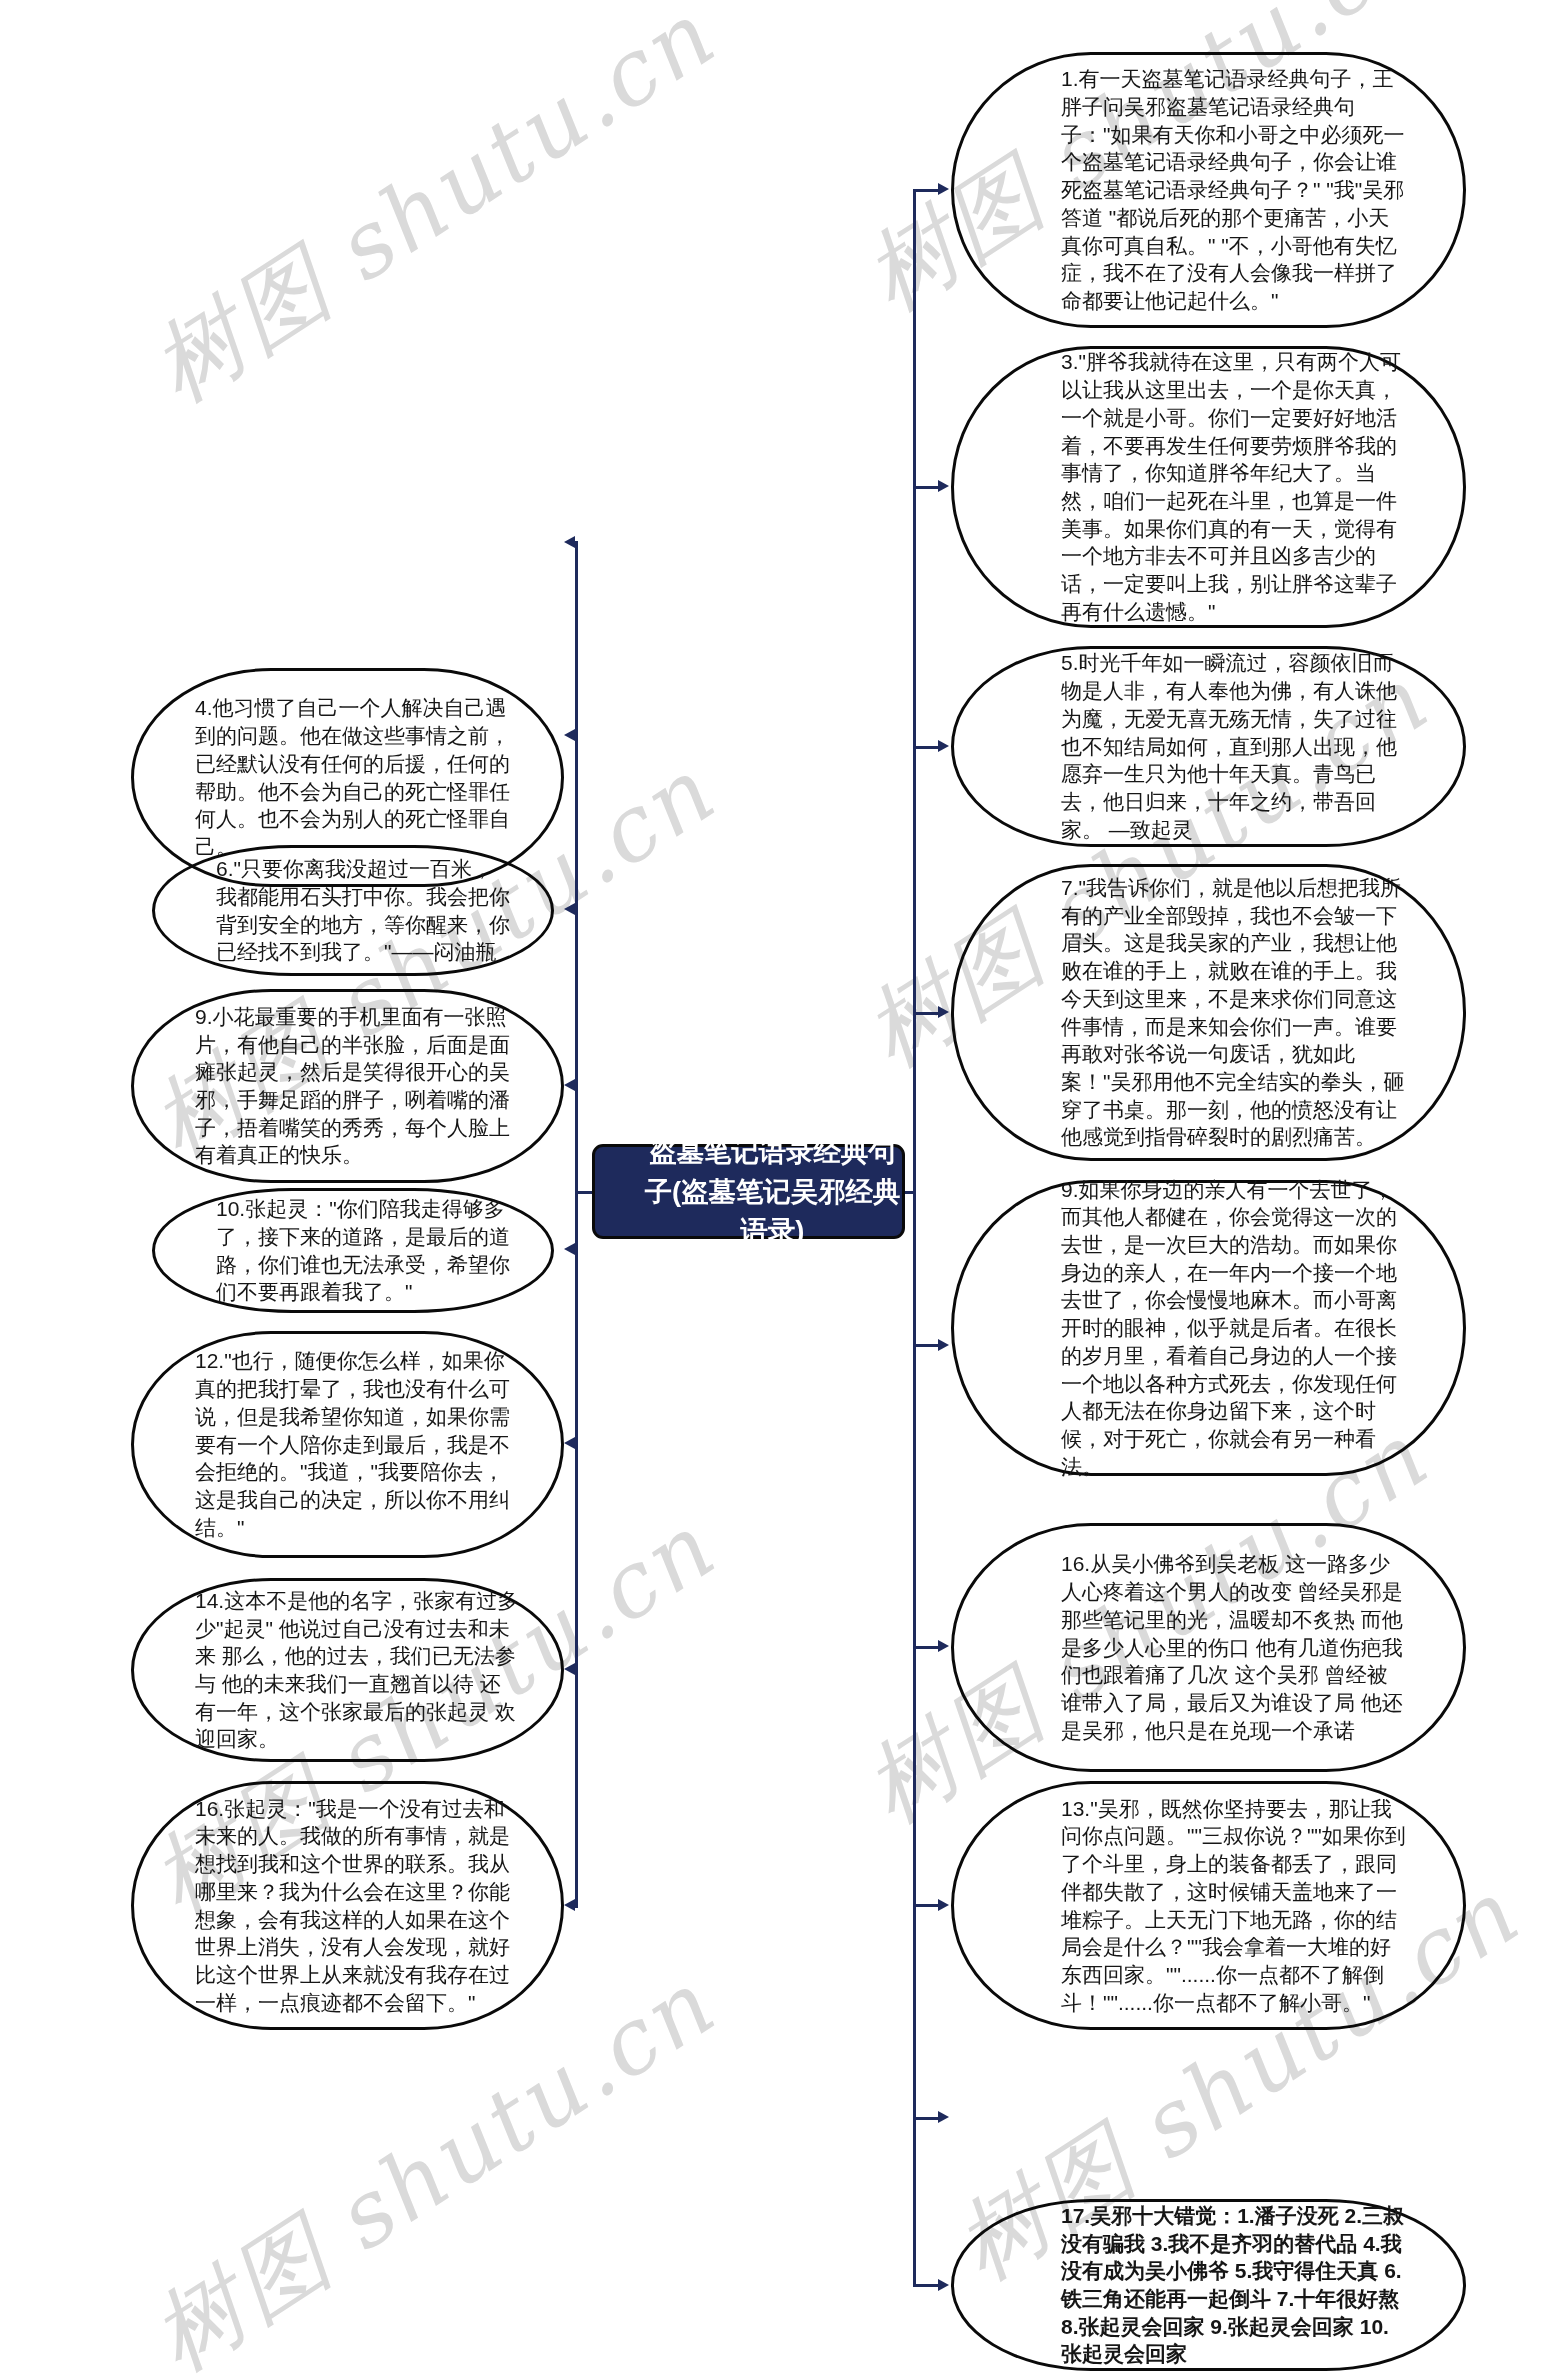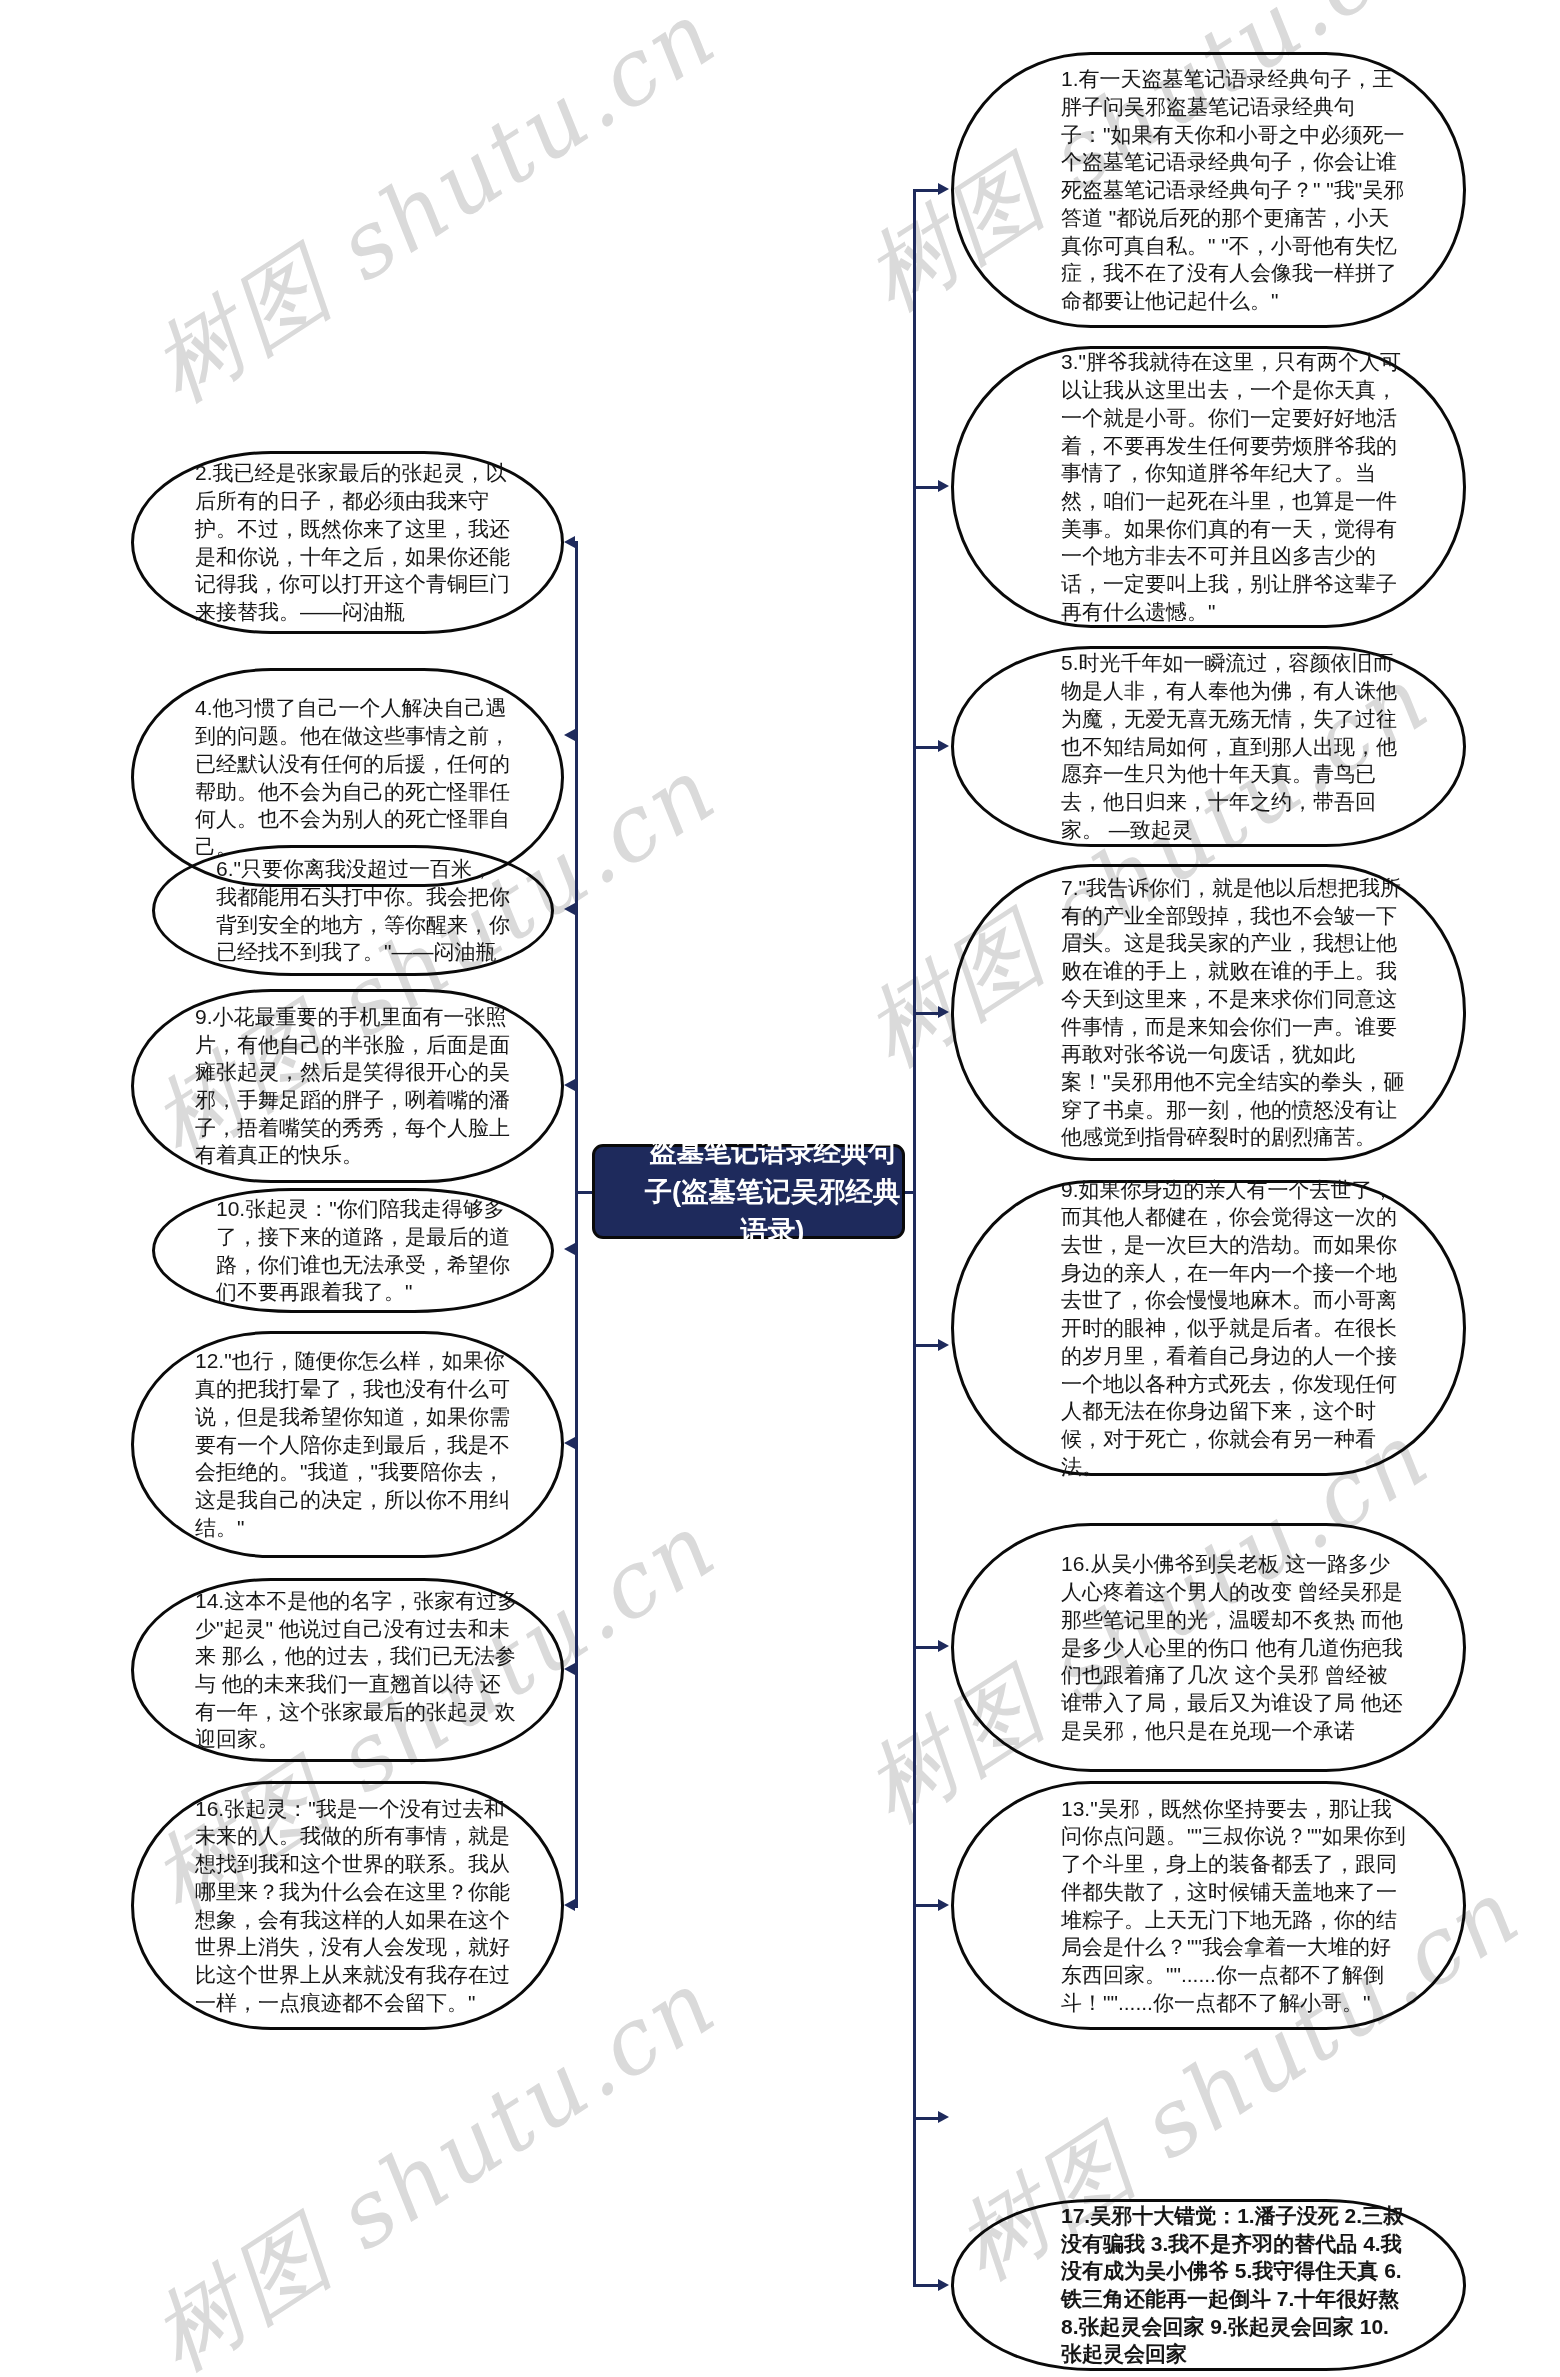--- a/index.html
+++ b/index.html
@@ -130,23 +130,20 @@
   <div class="arrow-right" style="left:938px;top:1899px;"></div>
   <div class="branch-line" style="left:916px;top:2117px;width:23px;height:3px;"></div>
   <div class="arrow-right" style="left:938px;top:2111px;"></div>
   <div class="branch-line" style="left:916px;top:2284px;width:23px;height:3px;"></div>
   <div class="arrow-right" style="left:938px;top:2279px;"></div>
 
   <div class="center-node">
     <div class="title">盗墓笔记语录经典句子(盗墓笔记吴邪经典语录)</div>
   </div>
 
-  <div class="bubble left" style="left:131px;top:451px;width:433px;height:183px;">
-    <div class="txt">2.我已经是张家最后的张起灵，以后所有的日子，都必须由我来守护。不过，既然你来了这里，我还是和你说，十年之后，如果你还能记得我，你可以打开这个青铜巨门来接替我。——闷油瓶</div>
-  </div>
   <div class="bubble left" style="left:131px;top:668px;width:433px;height:219px;">
     <div class="txt">4.他习惯了自己一个人解决自己遇到的问题。他在做这些事情之前，已经默认没有任何的后援，任何的帮助。他不会为自己的死亡怪罪任何人。也不会为别人的死亡怪罪自己。</div>
   </div>
   <div class="bubble left" style="left:152px;top:845px;width:402px;height:131px;">
     <div class="txt">6."只要你离我没超过一百米，我都能用石头打中你。我会把你背到安全的地方，等你醒来，你已经找不到我了。"——闷油瓶</div>
   </div>
   <div class="bubble left" style="left:131px;top:989px;width:433px;height:194px;">
     <div class="txt">9.小花最重要的手机里面有一张照片，有他自己的半张脸，后面是面瘫张起灵，然后是笑得很开心的吴邪，手舞足蹈的胖子，咧着嘴的潘子，捂着嘴笑的秀秀，每个人脸上有着真正的快乐。</div>
   </div>
   <div class="bubble left" style="left:152px;top:1188px;width:402px;height:125px;">

